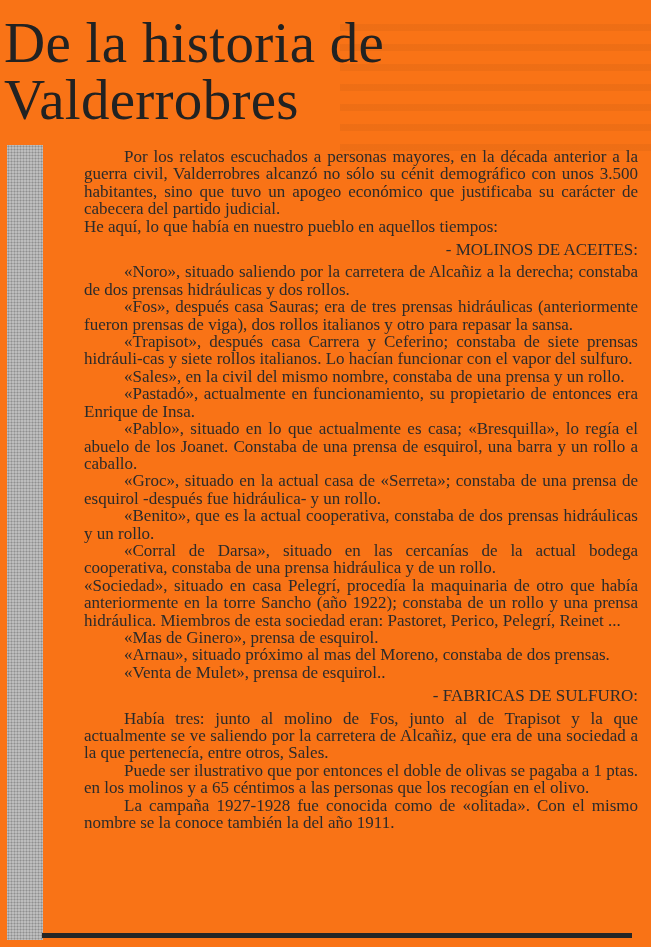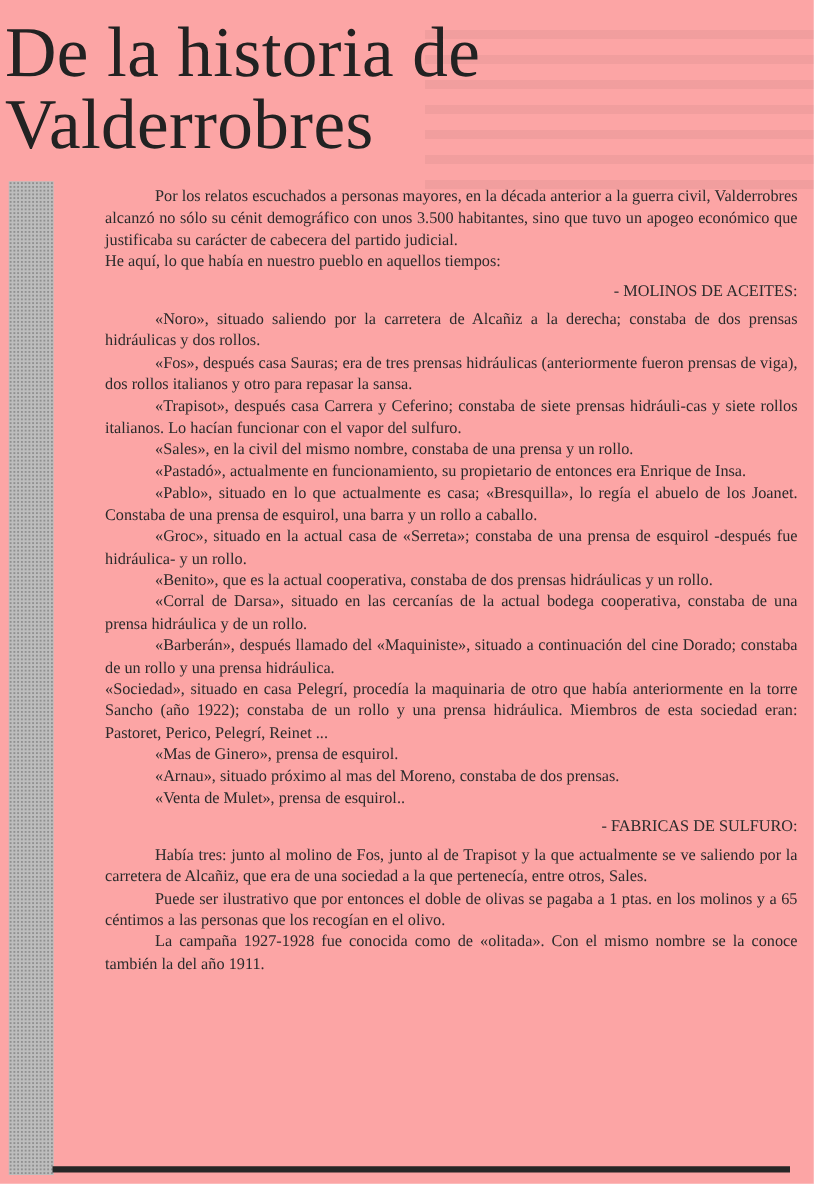--- a/index.html
+++ b/index.html
@@ -12,21 +12,21 @@
       height: 947px;
       position: relative;
       overflow: hidden;
       font-family: "DejaVu Serif", "Liberation Serif", serif;
       color: #2a2a2a;
     }
     .page {
       position: absolute;
       left: 0; top: 0;
       width: 651px; height: 947px;
-      background: #fca5a5;
+      background: #f97316;
     }
     
     .bleed {
       position: absolute;
       left: 340px;
       top: 18px;
       width: 311px;
       height: 140px;
       background: repeating-linear-gradient(
         to bottom,
@@ -72,21 +72,21 @@
       height: 5px;
       background: #262626;
     }
 
     .article {
       position: absolute;
       left: 84px;
       top: 148px;
       width: 554px;
       font-family: "Liberation Serif", "DejaVu Serif", serif;
-      font-size: 13px;
+      font-size: 17px;
       line-height: 17.4px;
       color: #2b2b2b;
     }
     .article p {
       margin: 0;
       text-align: justify;
     }
     .article p.indent { text-indent: 40px; }
     .article p.deep { padding-left: 40px; }
     .article p.gap-bottom { margin-bottom: 5px; }
@@ -115,21 +115,20 @@
     <p class="heading">- MOLINOS DE ACEITES:</p>
     <p class="indent">«Noro», situado saliendo por la carretera de Alcañiz a la derecha; constaba de dos prensas hidráulicas y dos rollos.</p>
     <p class="indent">«Fos», después casa Sauras; era de tres prensas hidráulicas (anteriormente fueron prensas de viga),  dos rollos italianos y otro para repasar la sansa.</p>
     <p class="indent">«Trapisot», después casa Carrera y Ceferino; constaba de siete prensas hidráuli-cas y siete rollos italianos. Lo hacían funcionar con el vapor del sulfuro.</p>
     <p class="indent">«Sales», en la civil del mismo nombre, constaba de una prensa y un rollo.</p>
     <p class="indent">«Pastadó», actualmente en funcionamiento, su propietario de entonces era Enrique de Insa.</p>
     <p class="indent">«Pablo», situado en lo que actualmente es casa; «Bresquilla», lo regía el abuelo de los Joanet. Constaba de una prensa de esquirol, una barra y un rollo a caballo.</p>
     <p class="indent">«Groc», situado en la actual casa de «Serreta»; constaba de una prensa de esquirol -después fue hidráulica- y un rollo.</p>
     <p class="indent">«Benito», que es la actual cooperativa, constaba de dos prensas hidráulicas y un rollo.</p>
     <p class="indent">«Corral de Darsa», situado en las cercanías de la actual bodega cooperativa, constaba de una prensa hidráulica y de un rollo.</p>
-    <p class="indent">«Barberán», después llamado del «Maquiniste», situado a continuación del cine Dorado; constaba de un rollo y una prensa hidráulica.</p>
     <p>«Sociedad», situado en casa Pelegrí,  procedía la maquinaria de otro que había anteriormente en la torre Sancho (año 1922); constaba de un rollo y una prensa hidráulica.  Miembros de esta sociedad eran: Pastoret, Perico, Pelegrí, Reinet ...</p>
     <p class="deep">«Mas de Ginero», prensa de esquirol.</p>
     <p class="deep">«Arnau», situado próximo al mas del Moreno, constaba de dos prensas.</p>
     <p class="deep">«Venta de Mulet», prensa de esquirol..</p>
 
     <p class="heading">- FABRICAS DE SULFURO:</p>
     <p class="indent">Había tres: junto al molino de Fos, junto al de Trapisot y la que actualmente se ve saliendo por la carretera de Alcañiz, que era de una sociedad a la que pertenecía, entre otros, Sales.</p>
     <p class="indent">Puede ser ilustrativo que por entonces el doble de olivas se pagaba a 1 ptas. en los molinos y a 65 céntimos a las personas que los recogían en el olivo.</p>
     <p class="indent">La campaña 1927-1928 fue conocida como de «olitada». Con el mismo nombre se la conoce también la del año 1911.</p>
   </div>

